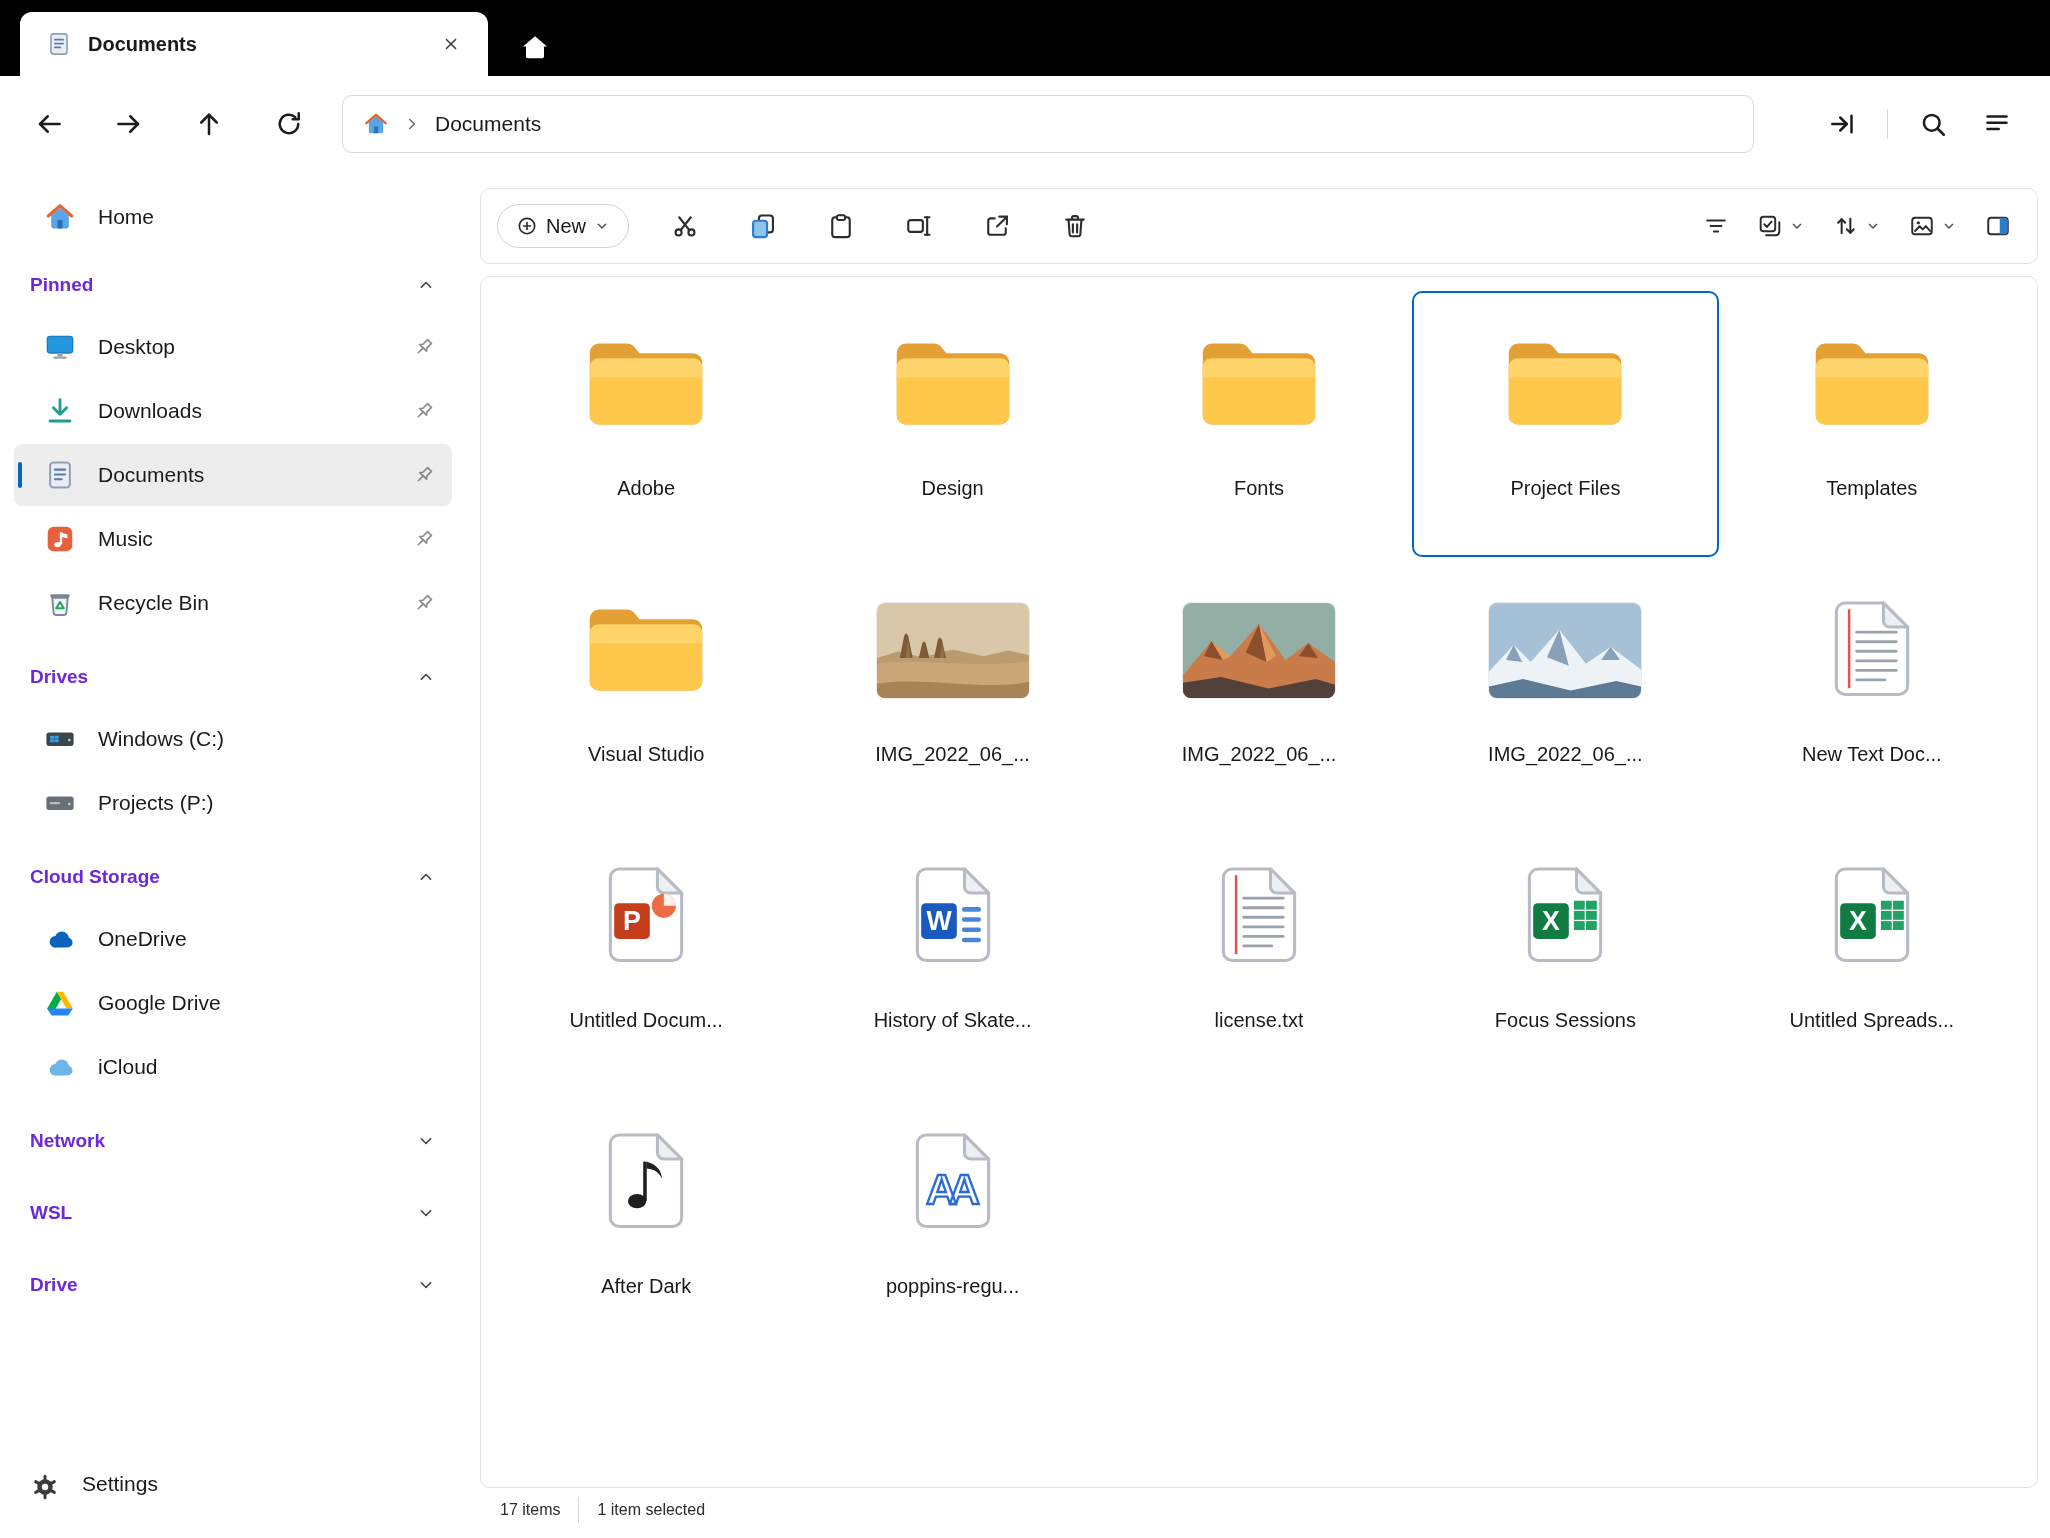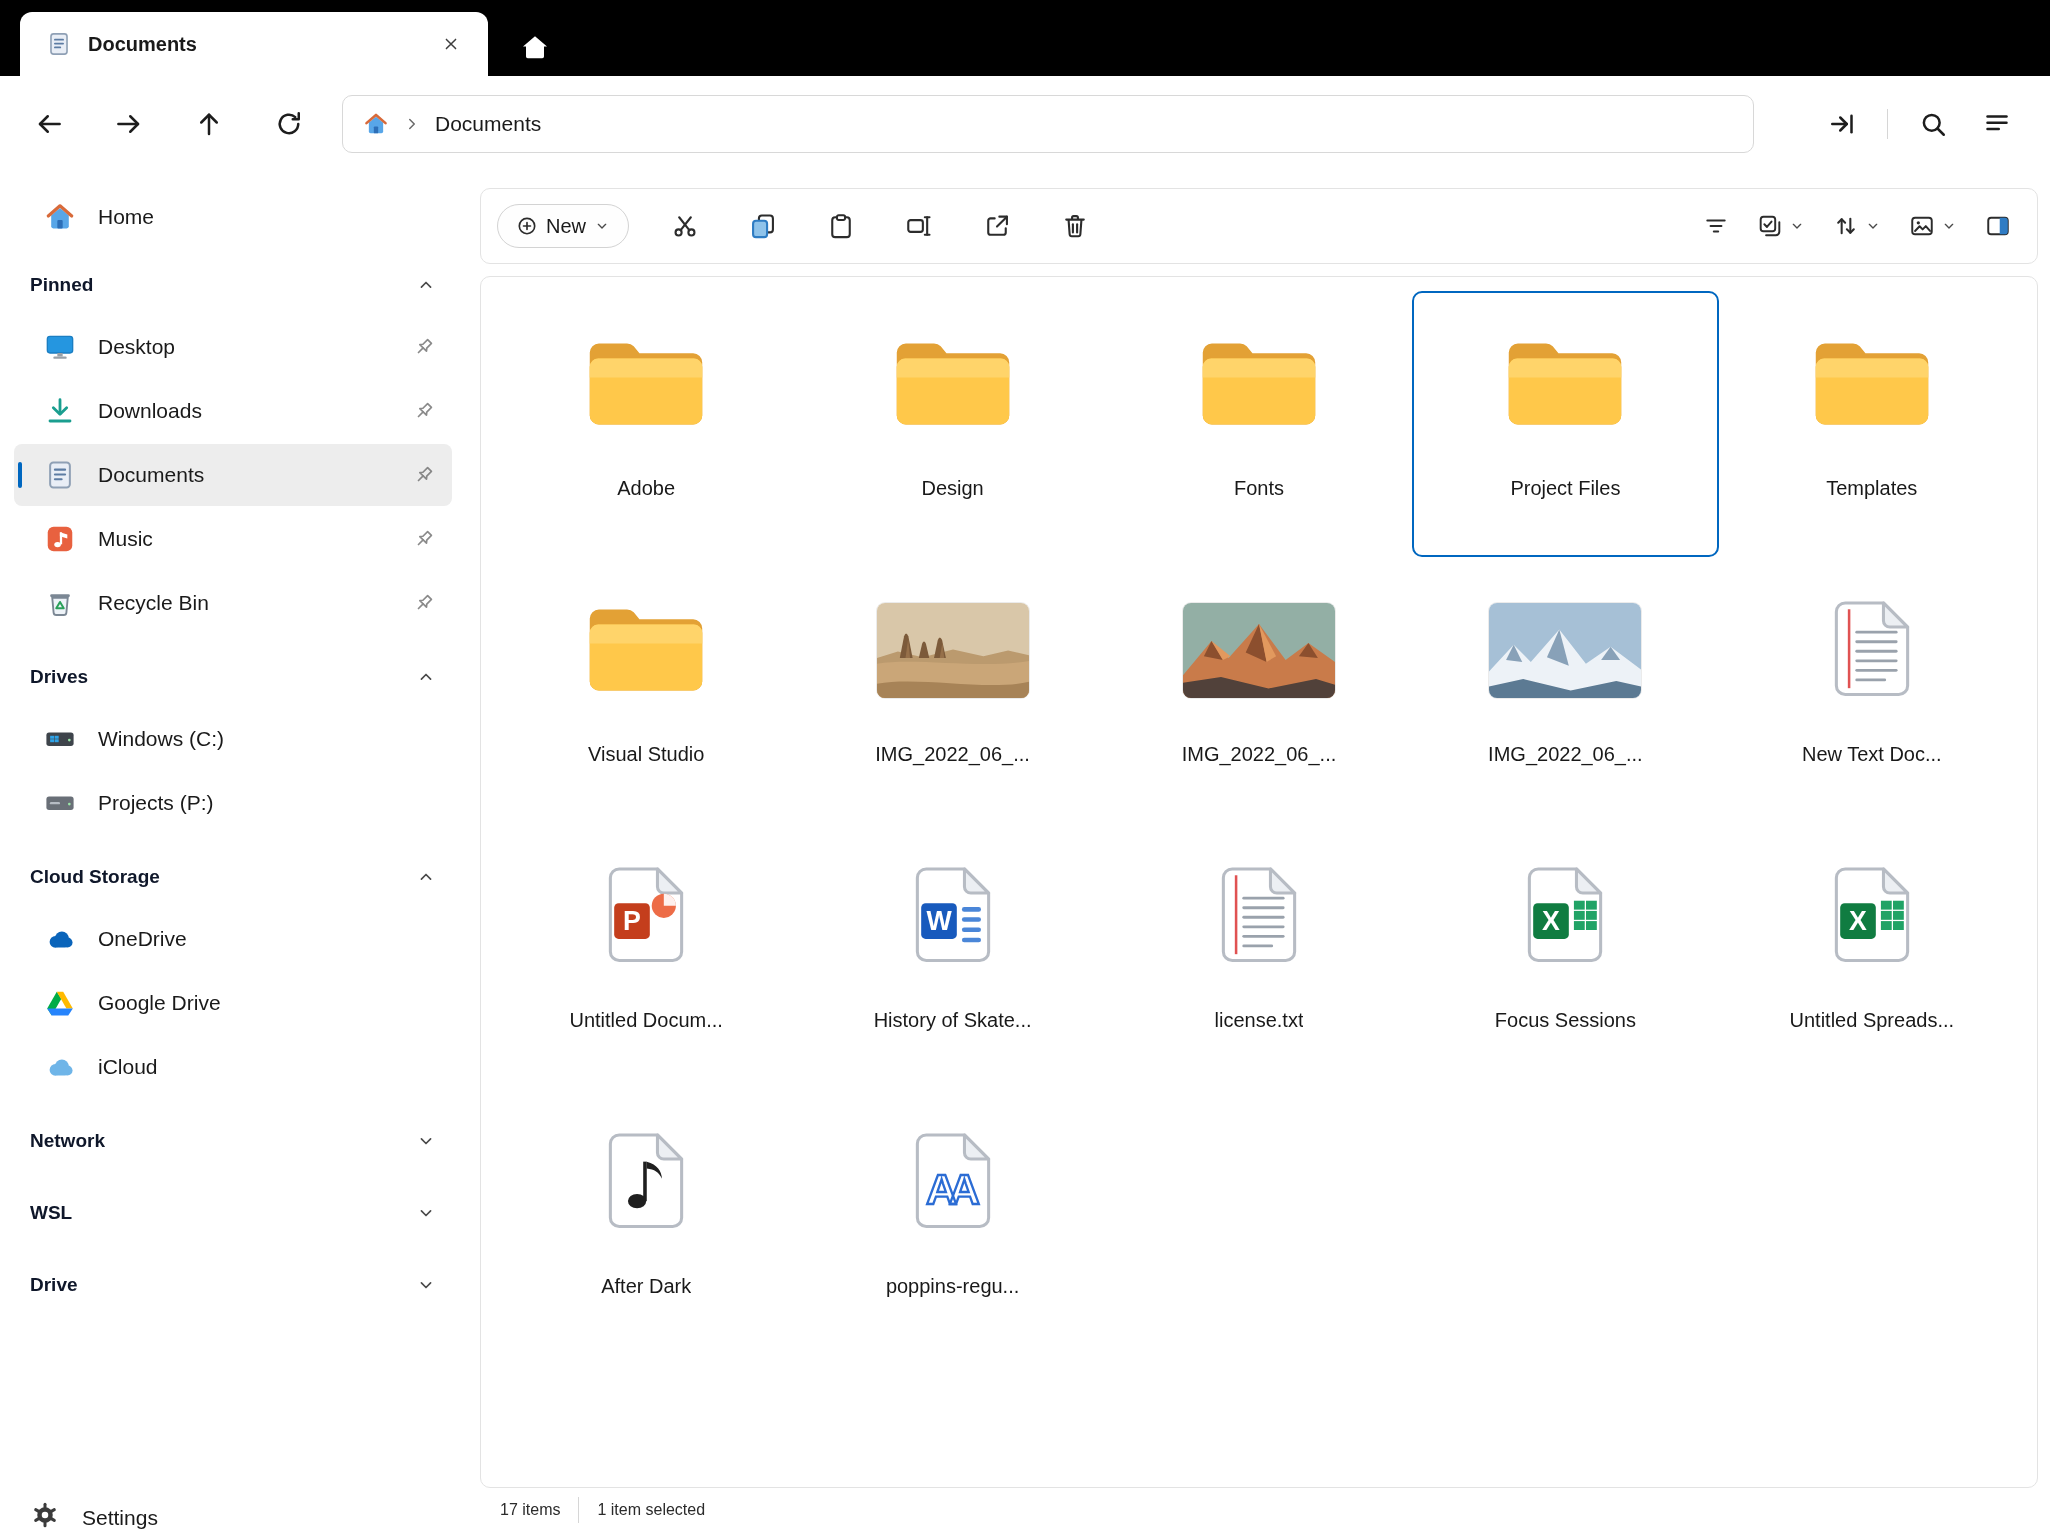--- a/index.html
+++ b/index.html
@@ -31,24 +31,24 @@
   .nav-right{margin-left:auto;display:flex;align-items:center;gap:10px;padding-right:26px}
   .vdiv{width:1px;height:30px;background:#d6d6d6;margin:0 8px;flex:none}
 
   
   .sidebar{position:absolute;top:172px;left:0;width:466px;bottom:0;padding-top:12px;background:#fff}
   .side-item{height:62px;margin:2px 14px;border-radius:8px;display:flex;align-items:center;padding:0 16px 0 30px;font-size:21px;position:relative}
   .side-item .s-ico{width:32px;height:32px;margin-right:22px;flex:none;display:flex}
   .side-item.selected{background:#ededed}
   .side-item.selected::before{content:"";position:absolute;left:4px;top:50%;transform:translateY(-50%);width:4px;height:26px;border-radius:2px;background:#0067c0}
   .pin{margin-left:auto;width:24px;height:24px;flex:none;opacity:.8}
-  .side-header{height:58px;margin-top:8px;display:flex;align-items:center;padding:0 30px;font-size:19px;font-weight:700;color:#0f172a}
+  .side-header{height:58px;margin-top:8px;display:flex;align-items:center;padding:0 30px;font-size:19px;font-weight:700;color:#6d28d9}
   .side-header .chev{margin-left:auto;width:20px;height:20px}
   .side-section{margin-bottom:14px}
-  .settings-row{position:absolute;bottom:8px;left:14px;right:28px;height:58px;border-radius:8px;display:flex;align-items:flex-end;gap:22px;padding:0 16px;font-size:21px}
+  .settings-row{position:absolute;bottom:8px;left:14px;right:28px;height:58px;border-radius:8px;display:flex;align-items:flex-start;gap:22px;padding:0 16px;font-size:21px}
   .settings-row .s-ico{width:30px;height:30px;display:flex;flex:none}
 
   
   .toolbar-card{position:absolute;left:480px;top:188px;width:1558px;height:76px;border:1px solid #e3e3e3;border-radius:10px;background:#fff;display:flex;align-items:center;padding:0 16px}
   .new-btn{height:44px;border:1px solid #d3d3d3;border-radius:26px;background:#fefefe;display:flex;align-items:center;gap:8px;padding:0 18px;font-size:20px}
   .tool-actions{display:flex;gap:22px;margin-left:28px}
   .tool-btn{width:56px;height:52px;border-radius:8px;display:flex;align-items:center;justify-content:center}
   .view-controls{margin-left:auto;display:flex;align-items:center;gap:8px}
   .vc-btn{height:52px;border-radius:8px;display:flex;align-items:center;justify-content:center;gap:6px;padding:0 10px}
 

